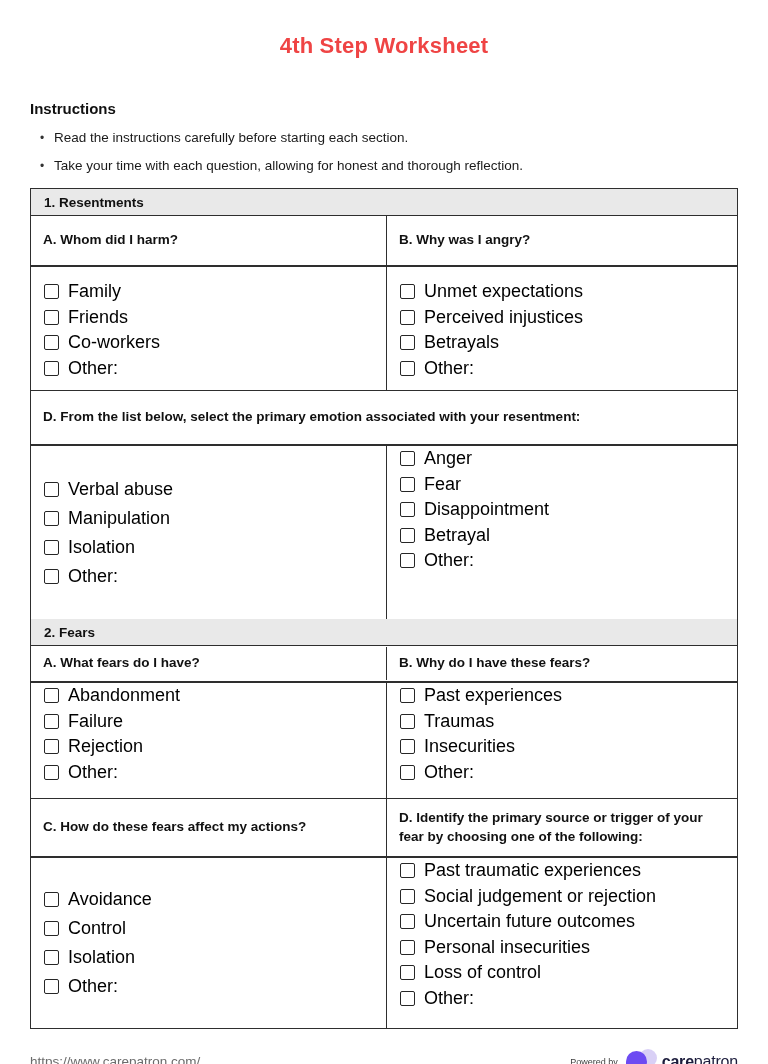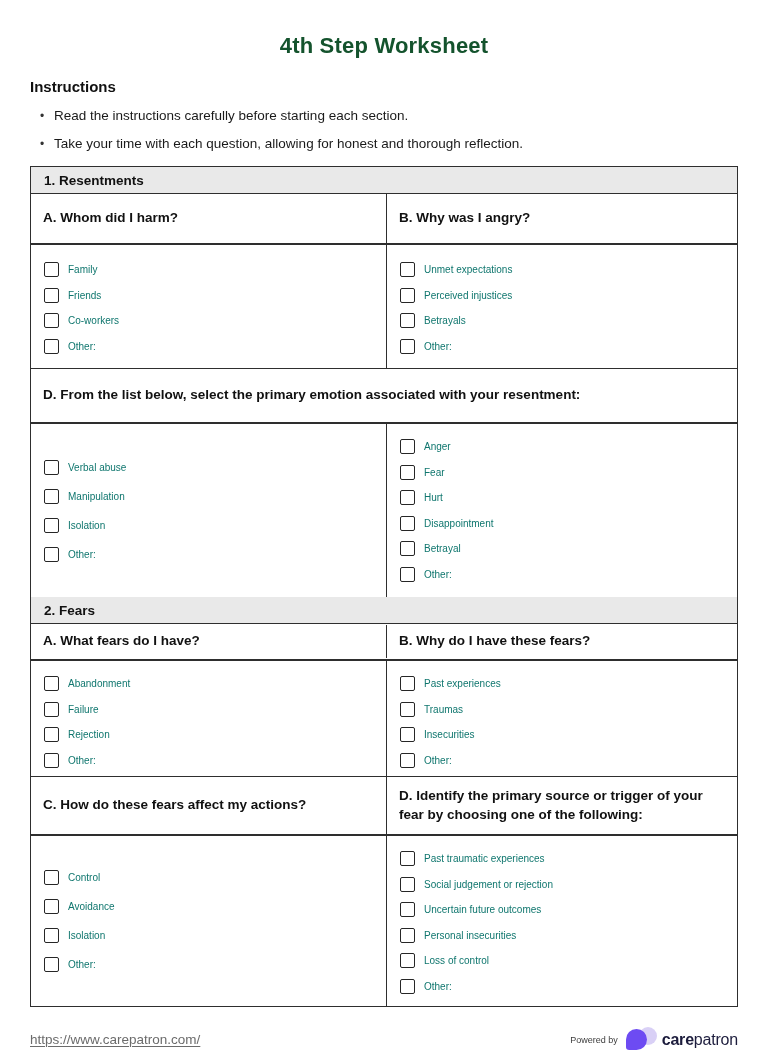--- a/index.html
+++ b/index.html
@@ -11,26 +11,26 @@
     overflow:hidden;
   }
   .page { padding:0 30px; }
 
   
   .title {
     margin-top:33px;
     text-align:center;
     font-size:22px;
     font-weight:bold;
-    color:#14532d;
+    color:#ef4444;
     letter-spacing:0.2px;
   }
 
   
-  .instructions { margin-top:19px; }
+  .instructions { margin-top:41px; }
   .instructions-heading { font-size:15px; font-weight:bold; color:#111; }
   .bullet {
     display:flex; align-items:baseline;
     margin-top:13px;
     font-size:13.5px; color:#1a1a1a;
   }
   .bullet .dot { width:14px; margin-left:10px; font-size:12px; color:#333; flex:none; }
 
   
   .tables { margin-top:15px; border:1.5px solid #2e2e2e; }
@@ -49,41 +49,41 @@
   .qrow .cell {
     display:flex; align-items:center;
     padding:7px 12px;
     font-size:13.5px; font-weight:bold; color:#111;
     line-height:1.35;
   }
   .orow { border-bottom:1.5px solid #2e2e2e; }
   .orow:last-child { border-bottom:none; }
   .ocell { display:flex; flex-direction:column; padding-left:13px; }
   .pt12 { padding-top:12px; }
-  .pt10 { padding-top:10px; }
+  .pt10 { }
   .vcenter { justify-content:center; }
   .h35  { height:51px; }
   .h124 { height:124px; }
   .h55  { height:55px; }
   .h173 { height:173px; }
   .h37  { height:37px;align-items:center; }
   .h120 { height:116px; }
   .h59  { height:59px; }
   .h170 { height:170px; }
 
   .opt { display:flex; align-items:center; height:25.5px; flex:none; }
   .spread .opt { height:29px;align-items:center; }
   .cb {
     width:15px; height:15px; flex:none;
     border:1.6px solid #262626;
     border-radius:2px;
     background:#fff;
     margin-right:9px;
   }
-  .cb-label { font-size:10px; color:#0f766e; }
+  .cb-label { font-size:18px; color:#000000; }
 
   
   .footer {
     margin-top:19px;
     display:flex; align-items:center; justify-content:space-between;
   }
   .footer-link {
     font-size:13.5px; color:#6b6b6b;
     text-decoration:underline;
     text-underline-offset:2px;
@@ -205,24 +205,20 @@
             <div class="opt">
               <span class="cb"></span>
               <span class="cb-label">Anger</span>
             </div>
             <div class="opt">
               <span class="cb"></span>
               <span class="cb-label">Fear</span>
             </div>
             <div class="opt">
               <span class="cb"></span>
-              <span class="cb-label">Hurt</span>
-            </div>
-            <div class="opt">
-              <span class="cb"></span>
               <span class="cb-label">Disappointment</span>
             </div>
             <div class="opt">
               <span class="cb"></span>
               <span class="cb-label">Betrayal</span>
             </div>
             <div class="opt">
               <span class="cb"></span>
               <span class="cb-label">Other:</span>
             </div>
@@ -285,25 +281,25 @@
           <span>C. How do these fears affect my actions?</span>
         </div>
         <div class="cell">
           <span>D. Identify the primary source or trigger of your fear by choosing one of the following:</span>
         </div>
       </div>
       <div class="row orow h170">
         <div class="cell left ocell vcenter spread">
             <div class="opt">
               <span class="cb"></span>
+              <span class="cb-label">Avoidance</span>
+            </div>
+            <div class="opt">
+              <span class="cb"></span>
               <span class="cb-label">Control</span>
-            </div>
-            <div class="opt">
-              <span class="cb"></span>
-              <span class="cb-label">Avoidance</span>
             </div>
             <div class="opt">
               <span class="cb"></span>
               <span class="cb-label">Isolation</span>
             </div>
             <div class="opt">
               <span class="cb"></span>
               <span class="cb-label">Other:</span>
             </div>
           </div>

